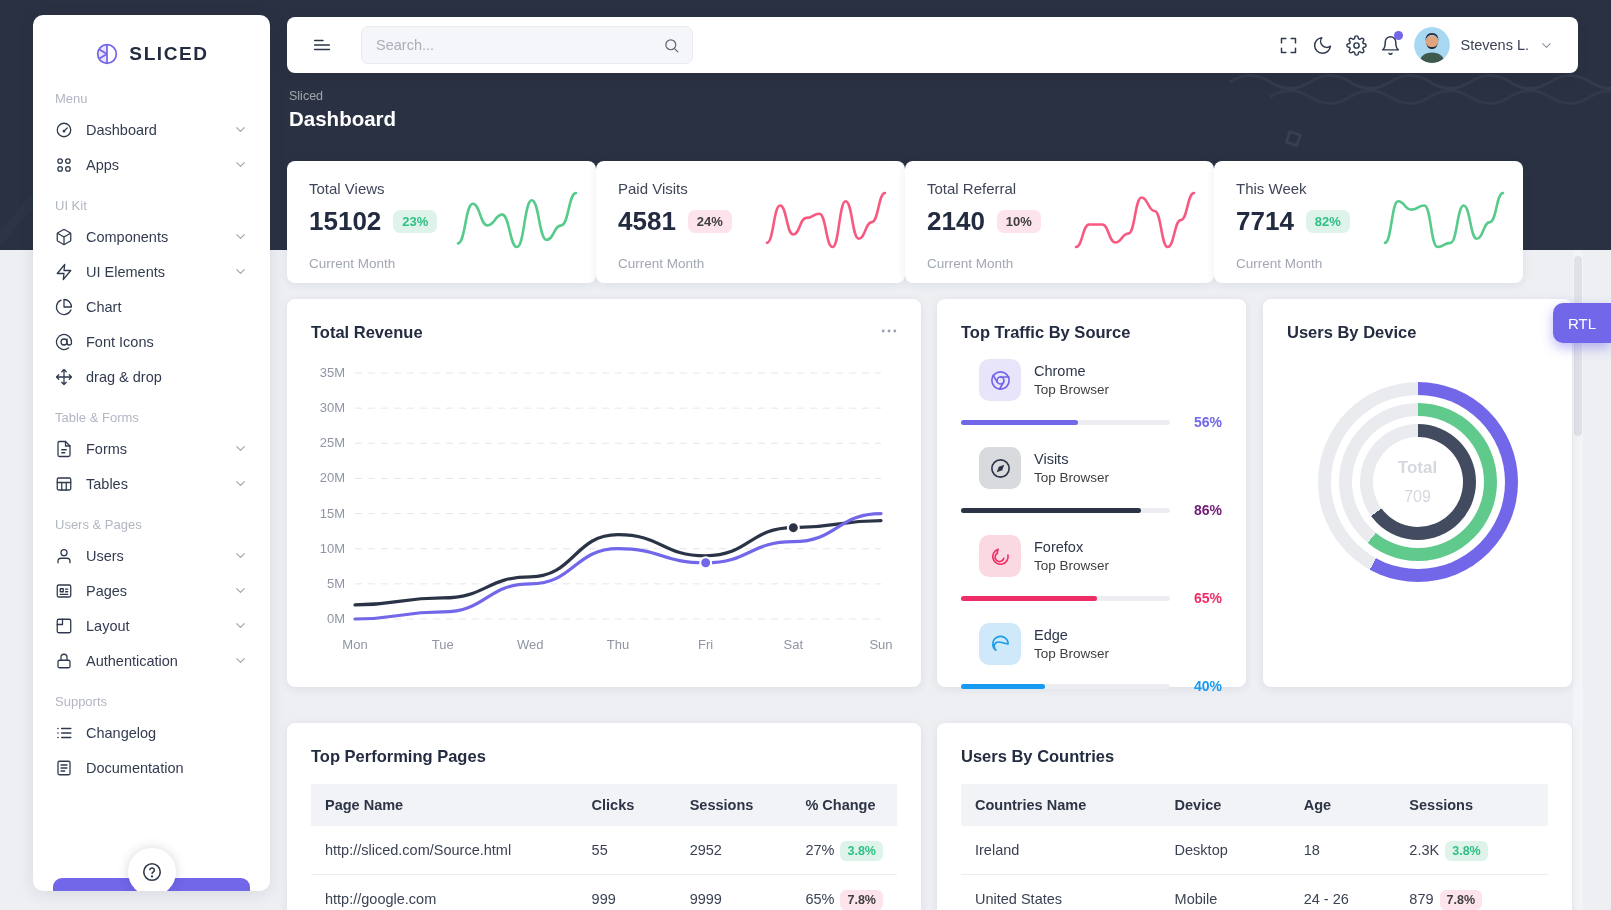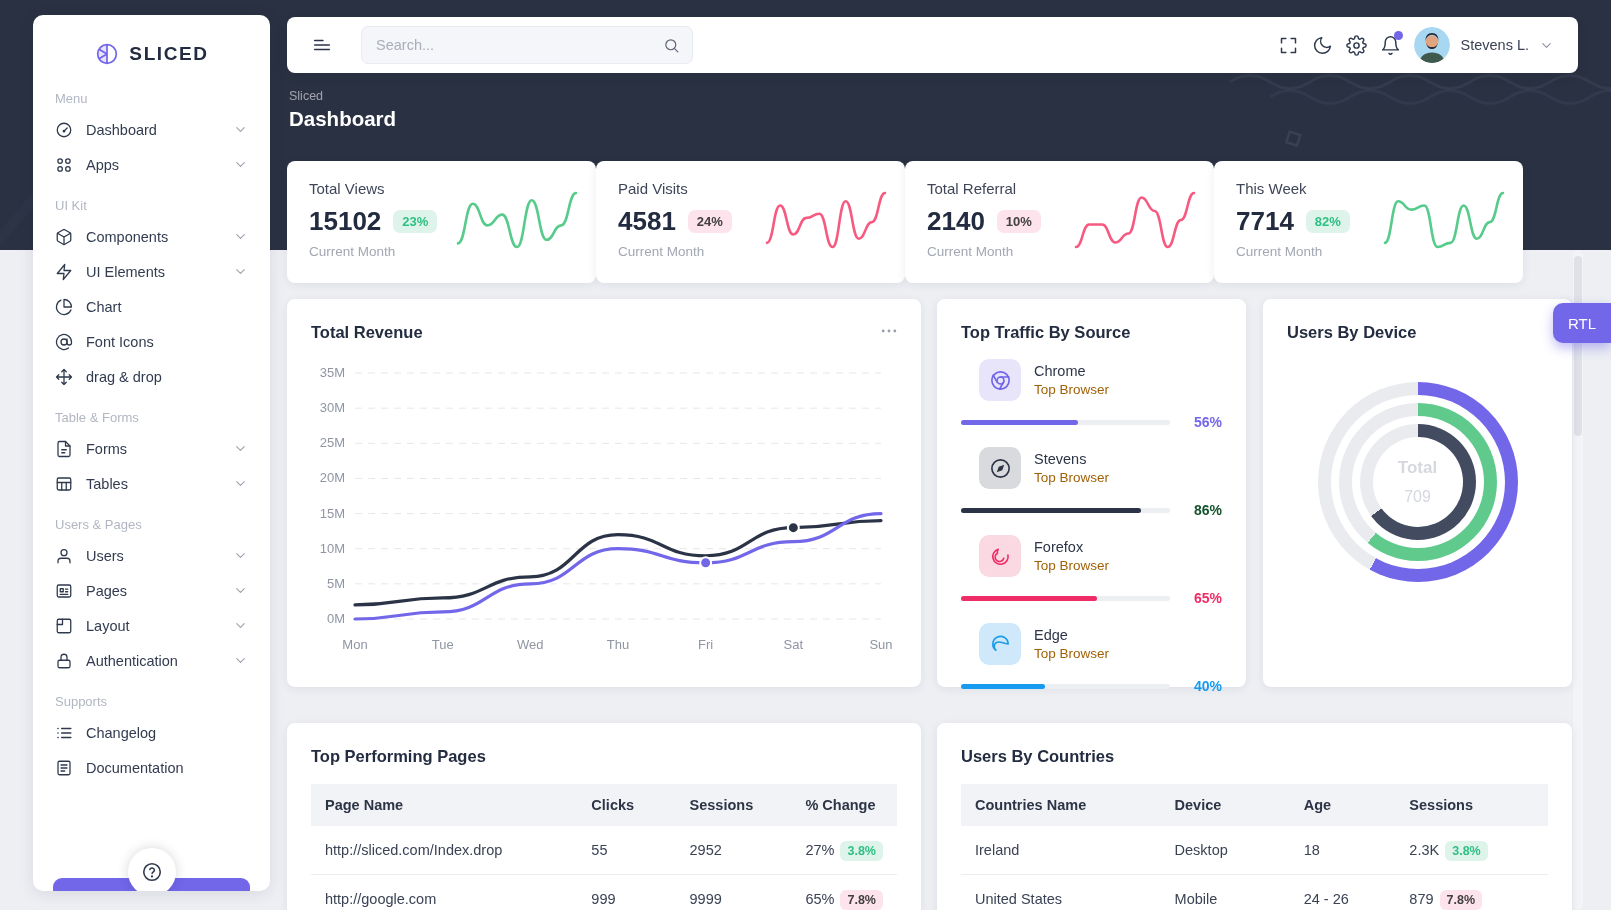--- a/index.html
+++ b/index.html
@@ -46,39 +46,39 @@
   
   .stats-row{position:absolute;left:287px;top:161px;display:flex;z-index:4;}
   .stat-card{width:309px;height:122px;background:#fff;border-radius:8px;box-shadow:0 2px 10px rgba(30,37,59,.08);
              padding:19px 22px;box-sizing:border-box;position:relative;}
   .stat-title{font-size:15px;color:#3f4658;}
   .stat-line{display:flex;align-items:center;margin-top:9px;}
   .stat-value{font-size:26px;font-weight:800;color:#222b3f;}
   .badge{margin-left:12px;font-size:13px;font-weight:700;padding:4px 9px;border-radius:7px;}
   .badge.up,.delta.up{color:#2fbf83;background:#def4ea;}
   .badge.down,.delta.down{color:#404040;background:#fde3ec;}
-  .stat-caption{font-size:13.5px;color:#a2a7b3;margin-top:7px;}
+  .stat-caption{font-size:13.5px;color:#a2a7b3;margin-top:19px;}
   .spark{position:absolute;right:16px;top:28px;}
   
   .card{position:absolute;background:#fff;border-radius:8px;box-shadow:0 2px 10px rgba(30,37,59,.08);box-sizing:border-box;z-index:2;}
   .card-title{font-size:16.5px;font-weight:700;color:#232c40;}
   .ellipsis{position:absolute;right:22px;top:22px;color:#98a0ad;display:flex;cursor:pointer;}
   
   #revenue-card{left:287px;top:299px;width:634px;height:388px;padding:24px;}
   #revenue-svg{position:absolute;left:22px;top:60px;}
   #revenue-svg text{fill:#8f95a3;font-size:13px;font-family:"Liberation Sans",sans-serif;}
   #revenue-svg line.grid{stroke:#e5e7ec;stroke-width:1;stroke-dasharray:7 6;}
   
   #traffic-card{left:937px;top:299px;width:309px;height:388px;padding:24px;}
   .traffic-item{margin-top:17px;}
   .ti-head{display:flex;gap:13px;align-items:center;margin-left:18px;}
   .tile{width:42px;height:42px;border-radius:10px;display:flex;align-items:center;justify-content:center;flex:none;}
   .tile svg{width:23px;height:23px;}
   .ti-label{font-size:14.5px;color:#2d3648;}
-  .ti-sub{font-size:13.5px;color:#a16207;margin-top:3px;}
+  .ti-sub{font-size:13.5px;color:#404040;margin-top:3px;}
   .ti-barrow{display:flex;align-items:center;gap:12px;margin-top:13px;}
   .bar-track{flex:1;height:5px;border-radius:3px;background:#eceef2;}
   .bar-fill{height:100%;border-radius:3px;}
   .ti-pct{width:40px;text-align:right;font-size:14px;font-weight:600;}
   
   #device-card{left:1263px;top:299px;width:309px;height:388px;padding:24px;}
   .donut{position:relative;width:200px;height:200px;margin:40px auto 0;}
   .ring,.hole{position:absolute;border-radius:50%;}
   .hole{background:#fff;}
   .r1{inset:0;} .h1{inset:13px;} .r2{inset:21px;} .h2{inset:34px;} .r3{inset:42px;} .h3{inset:55px;}
@@ -504,29 +504,29 @@
 
     <div class="traffic-item">
       <div class="ti-head">
         <div class="tile" style="background: rgb(217, 218, 221); color: rgb(43, 51, 70);">
           <svg viewBox="0 0 24 24" class="fe" stroke-width="1.8">
               <circle cx="12" cy="12" r="9"></circle>
               <polygon points="15.9 8.1 13.8 13.8 8.1 15.9 10.2 10.2" fill="currentColor" stroke="none"></polygon>
             </svg>
         </div>
         <div>
-          <div class="ti-label">Stevens</div>
+          <div class="ti-label">Visits</div>
           <div class="ti-sub">Top Browser</div>
         </div>
       </div>
       <div class="ti-barrow">
         <div class="bar-track">
             <div class="bar-fill" style="width: 86%; background: rgb(43, 51, 70);"></div>
           </div>
-        <div class="ti-pct" style="color: #14532d;">86%</div>
+        <div class="ti-pct" style="color: #701a75;">86%</div>
       </div>
     </div>
 
     <div class="traffic-item">
       <div class="ti-head">
         <div class="tile" style="background: rgb(251, 217, 226); color: rgb(238, 45, 102);">
           <svg viewBox="0 0 24 24" class="fe" stroke-width="2">
               <path d="M19.8 10.5A8 8 0 1 1 9.6 4.4c-.9 1.3-1.2 2.7-.8 4.2a4.6 4.6 0 1 0 6.6 5.2"></path>
             </svg>
         </div>
@@ -586,21 +586,21 @@
       <thead>
         <tr>
           <th style="width:46%">Page Name</th>
           <th style="width:17%">Clicks</th>
           <th style="width:20%">Sessions</th>
           <th style="width:17%">% Change</th>
         </tr>
       </thead>
       <tbody>
         <tr>
-          <td>http://sliced.com/Index.drop</td>
+          <td>http://sliced.com/Source.html</td>
           <td>55</td>
           <td>2952</td>
           <td><span>27%</span><span class="delta up">3.8%</span></td>
         </tr>
         <tr>
           <td>http://google.com</td>
           <td>999</td>
           <td>9999</td>
           <td><span>65%</span><span class="delta down">7.8%</span></td>
         </tr>

